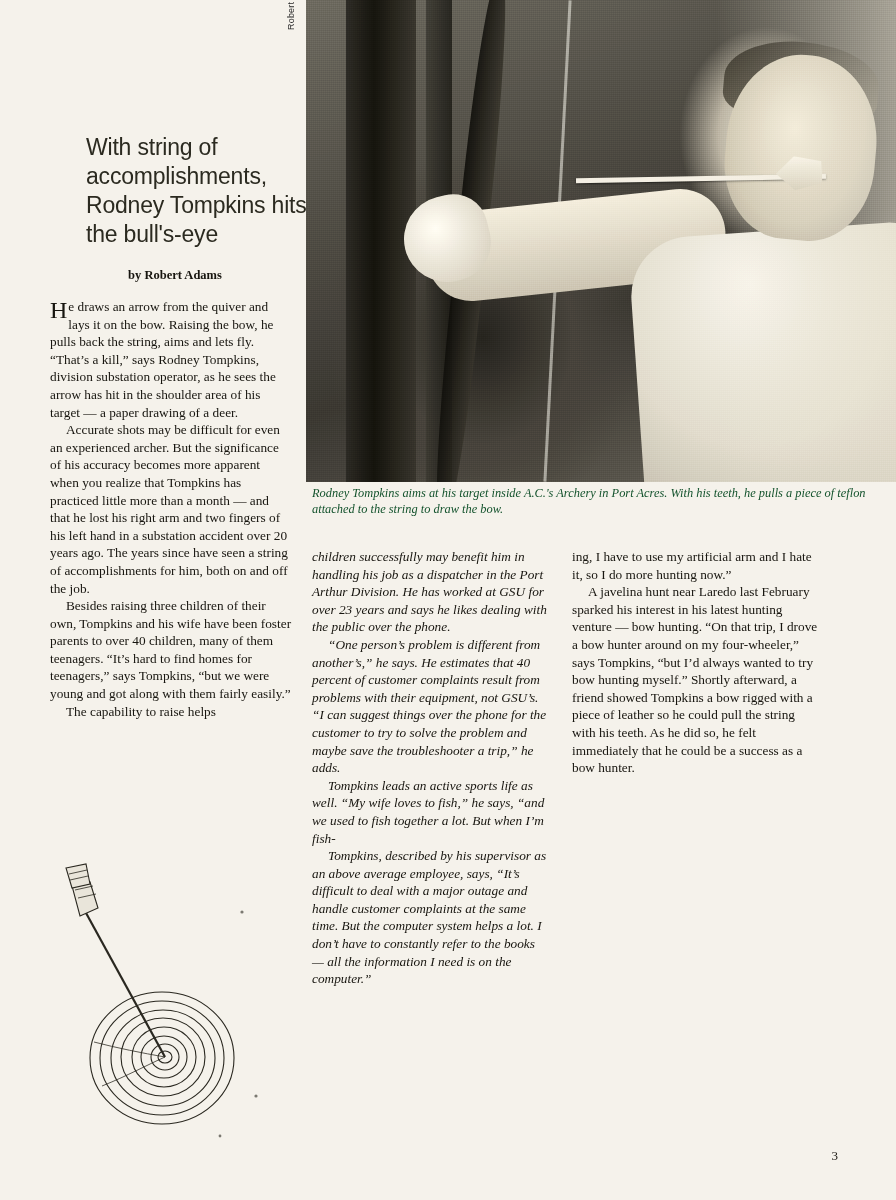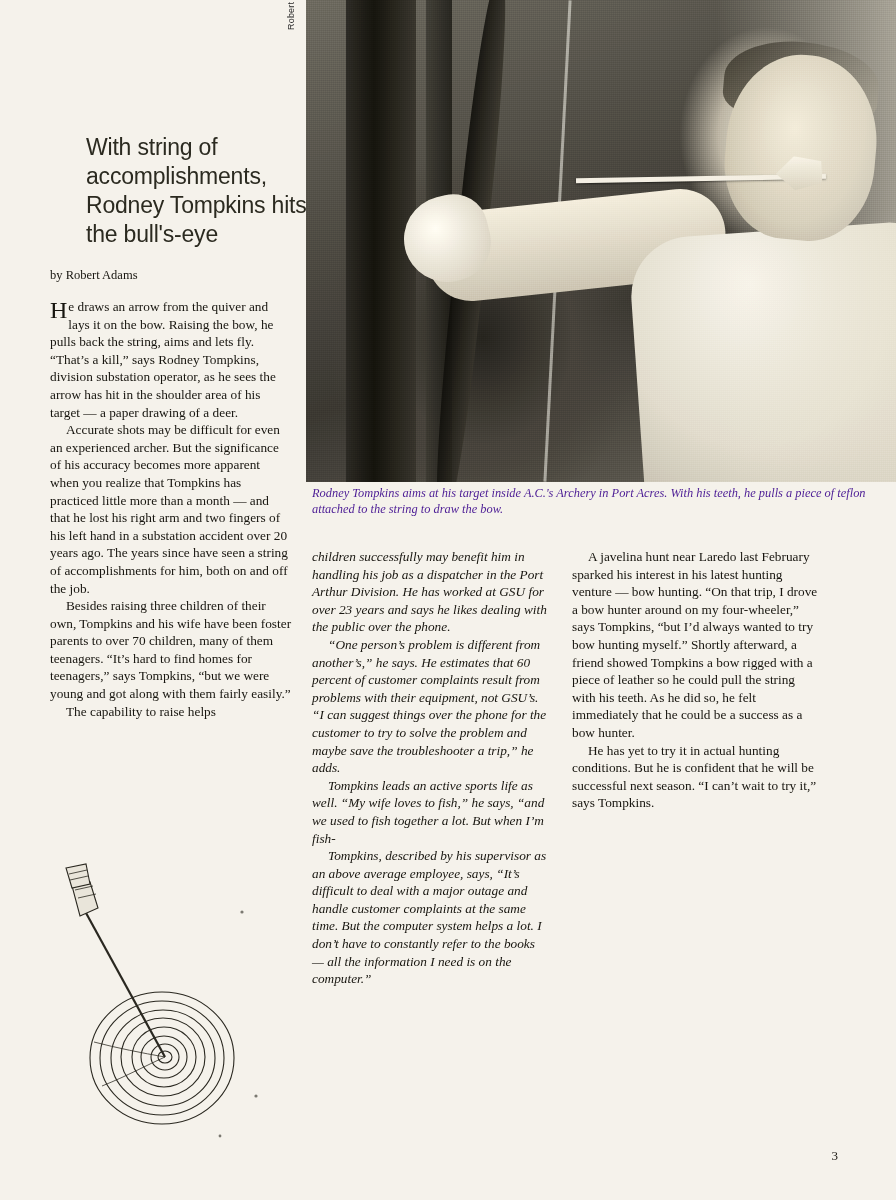--- a/index.html
+++ b/index.html
@@ -146,21 +146,21 @@
   
   .caption {
     position: absolute;
     left: 312px;
     top: 486px;
     width: 578px;
     font-family: "Liberation Serif", serif;
     font-style: italic;
     font-size: 12.4px;
     line-height: 15.5px;
-    color: #4c1d95;
+    color: #14532d;
   }
 
   
   .headline {
     position: absolute;
     left: 50px;
     top: 118px;
     width: 250px;
     font-family: "Liberation Sans", sans-serif;
     font-size: 23px;
@@ -169,23 +169,24 @@
     color: #2b2a20;
     letter-spacing: -0.2px;
     margin-left: 36px;
   }
   .byline {
     position: absolute;
     left: 50px;
     top: 268px;
     width: 250px;
     font-family: "Liberation Serif", serif;
-    font-weight: normal;
+    font-weight: bold;
     font-size: 12.5px;
     color: #17150f;
+    text-align: center;
   }
 
   
   .col {
     position: absolute;
     font-size: 13.3px;
     line-height: 17.6px;
     color: #17150f;
     text-align: left;
   }
@@ -266,34 +267,34 @@
   <div class="caption">Rodney Tompkins aims at his target inside A.C.'s Archery in Port Acres. With his teeth, he pulls a piece of teflon attached to the string to draw the bow.</div>
 
   <h1 class="headline">With string of accomplishments, Rodney Tompkins hits the bull's-eye</h1>
   <div class="byline">by Robert Adams</div>
 
   <div class="col col1">
     <p class="noindent">
       <span class="dropcap">H</span><span>e draws an arrow from the quiver and lays it on the bow. Raising the bow, he pulls back the string, aims and lets fly. “That’s a kill,” says Rodney Tompkins, division substation operator, as he sees the arrow has hit in the shoulder area of his target — a paper drawing of a deer.</span>
     </p>
     <p>Accurate shots may be difficult for even an experienced archer. But the significance of his accuracy becomes more apparent when you realize that Tompkins has practiced little more than a month — and that he lost his right arm and two fingers of his left hand in a substation accident over 20 years ago. The years since have seen a string of accomplishments for him, both on and off the job.</p>
-    <p>Besides raising three children of their own, Tompkins and his wife have been foster parents to over 70 children, many of them teenagers. “It’s hard to find homes for teenagers,” says Tompkins, “but we were young and got along with them fairly easily.”</p>
+    <p>Besides raising three children of their own, Tompkins and his wife have been foster parents to over 40 children, many of them teenagers. “It’s hard to find homes for teenagers,” says Tompkins, “but we were young and got along with them fairly easily.”</p>
     <p>The capability to raise helps</p>
   </div>
 
   <div class="col col2">
     <p class="noindent">children successfully may benefit him in handling his job as a dispatcher in the Port Arthur Division. He has worked at GSU for over 23 years and says he likes dealing with the public over the phone.</p>
-    <p>“One person’s problem is different from another’s,” he says. He estimates that 60 percent of customer complaints result from problems with their equipment, not GSU’s. “I can suggest things over the phone for the customer to try to solve the problem and maybe save the troubleshooter a trip,” he adds.</p>
+    <p>“One person’s problem is different from another’s,” he says. He estimates that 40 percent of customer complaints result from problems with their equipment, not GSU’s. “I can suggest things over the phone for the customer to try to solve the problem and maybe save the troubleshooter a trip,” he adds.</p>
     <p>Tompkins leads an active sports life as well. “My wife loves to fish,” he says, “and we used to fish together a lot. But when I’m fish-</p>
     <p>Tompkins, described by his supervisor as an above average employee, says, “It’s difficult to deal with a major outage and handle customer complaints at the same time. But the computer system helps a lot. I don’t have to constantly refer to the books — all the information I need is on the computer.”</p>
   </div>
 
   <div class="col col3">
+    <p class="noindent">ing, I have to use my artificial arm and I hate it, so I do more hunting now.”</p>
     <p>A javelina hunt near Laredo last February sparked his interest in his latest hunting venture — bow hunting. “On that trip, I drove a bow hunter around on my four-wheeler,” says Tompkins, “but I’d always wanted to try bow hunting myself.” Shortly afterward, a friend showed Tompkins a bow rigged with a piece of leather so he could pull the string with his teeth. As he did so, he felt immediately that he could be a success as a bow hunter.</p>
-    <p>He has yet to try it in actual hunting conditions. But he is confident that he will be successful next season. “I can’t wait to try it,” says Tompkins.</p>
   </div>
 
   <div class="target-art">
     <svg width="250" height="290" viewBox="0 0 250 290" xmlns="http://www.w3.org/2000/svg">
       <g fill="none" stroke="#2a2820" stroke-width="1.1">
         <ellipse cx="120" cy="198" rx="72" ry="66"></ellipse>
         <ellipse cx="120" cy="198" rx="62" ry="57"></ellipse>
         <ellipse cx="121" cy="198" rx="52" ry="48"></ellipse>
         <ellipse cx="121" cy="197" rx="42" ry="39"></ellipse>
         <ellipse cx="122" cy="197" rx="32" ry="30"></ellipse>

